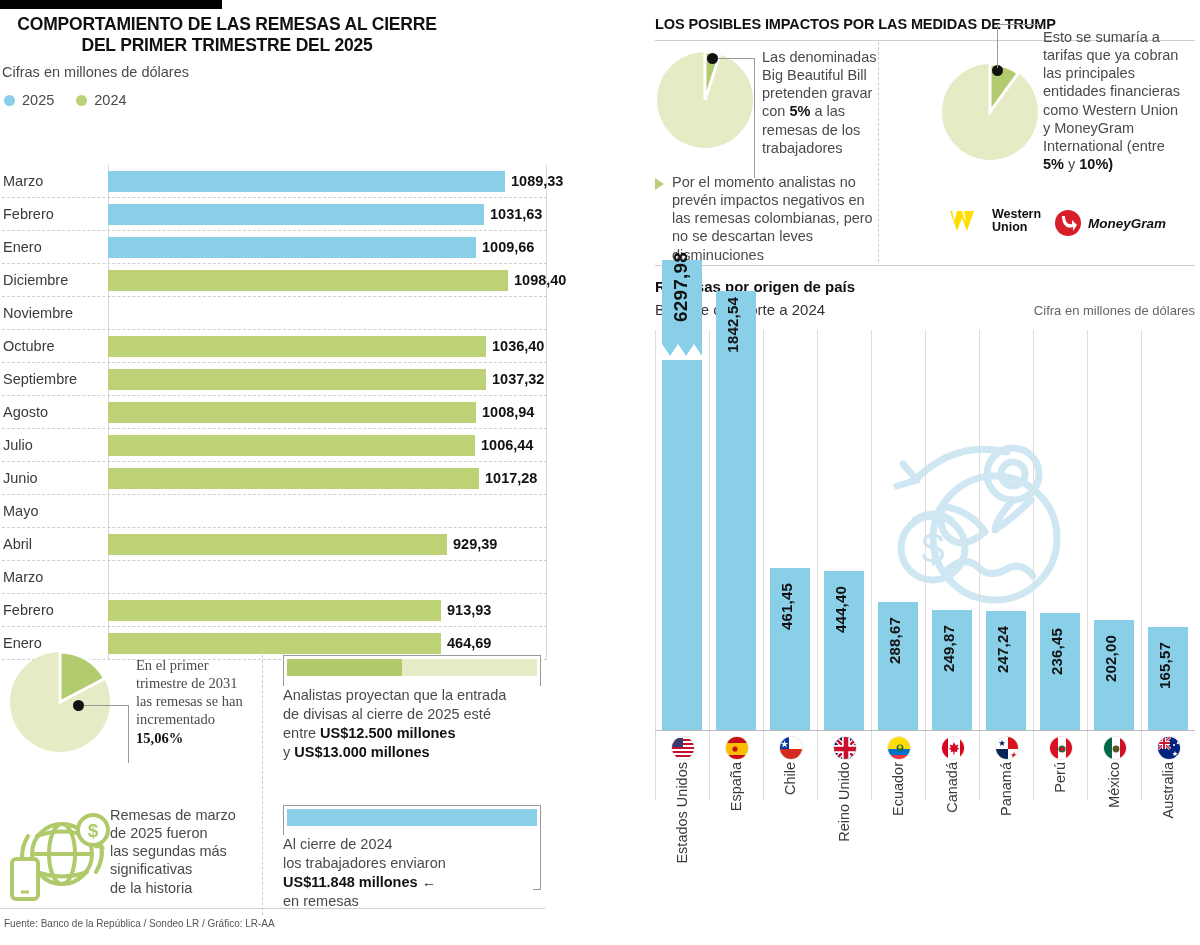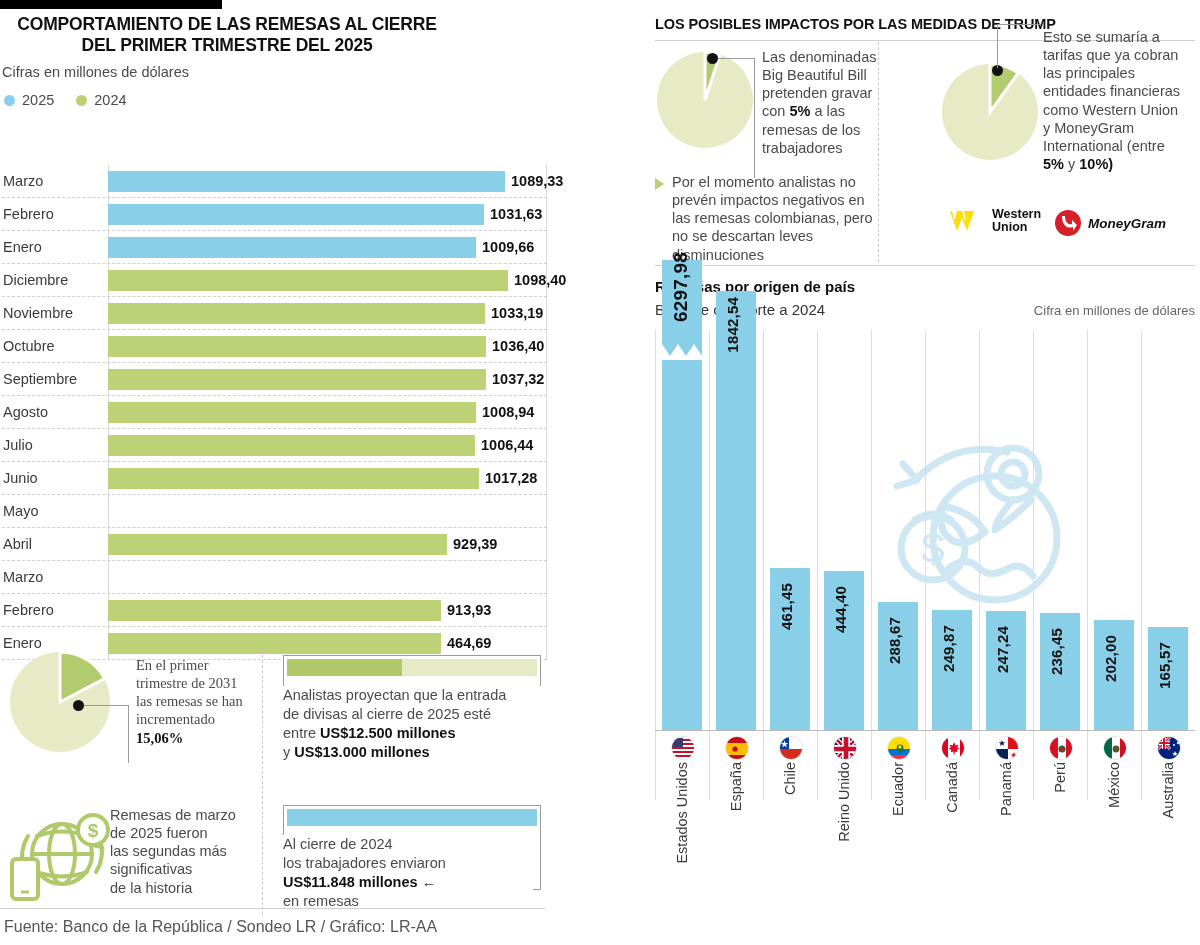--- a/index.html
+++ b/index.html
@@ -66,21 +66,21 @@
   }
   .metric-bar { position: absolute; height: 17px; }
   .metric-text {
     position: absolute; font-size: 14.5px; line-height: 1.3; color: #4a4a4a;
     background: #fff; padding-right: 2px;
   }
   .metric-text b { color: #111; }
 
   .source {
     position: absolute; left: 4px; top: 918px;
-    font-size: 16px; color: #555;
+    font-size: 10px; color: #555;
   }
   .source-rule { position: absolute; left: 0; top: 908px; width: 545px; height: 1px; background: #d0d0d0; }
 
   
   .right { position: absolute; left: 600px; top: 0; width: 600px; height: 945px; }
   .right-title {
     position: absolute; left: 55px; top: 16px;
     font-size: 14.5px; font-weight: bold; letter-spacing: -0.1px; color: #111;
   }
   .rule-h { position: absolute; background: #cfcfcf; height: 1px; }
@@ -170,24 +170,20 @@
         </div>
         <div class="bar-row">
           <div class="bar-label">Diciembre</div>
           <div class="bar-track">
             <div class="bar-fill" style="width:400px;background:#BDD177"></div>
             <div class="bar-value">1098,40</div>
           </div>
         </div>
         <div class="bar-row">
           <div class="bar-label">Noviembre</div>
-          <div class="bar-track">
-            <div class="bar-fill" style="width:377px;background:#BDD177"></div>
-            <div class="bar-value">1033,19</div>
-          </div>
         </div>
         <div class="bar-row">
           <div class="bar-label">Octubre</div>
           <div class="bar-track">
             <div class="bar-fill" style="width:378px;background:#BDD177"></div>
             <div class="bar-value">1036,40</div>
           </div>
         </div>
         <div class="bar-row">
           <div class="bar-label">Septiembre</div>

